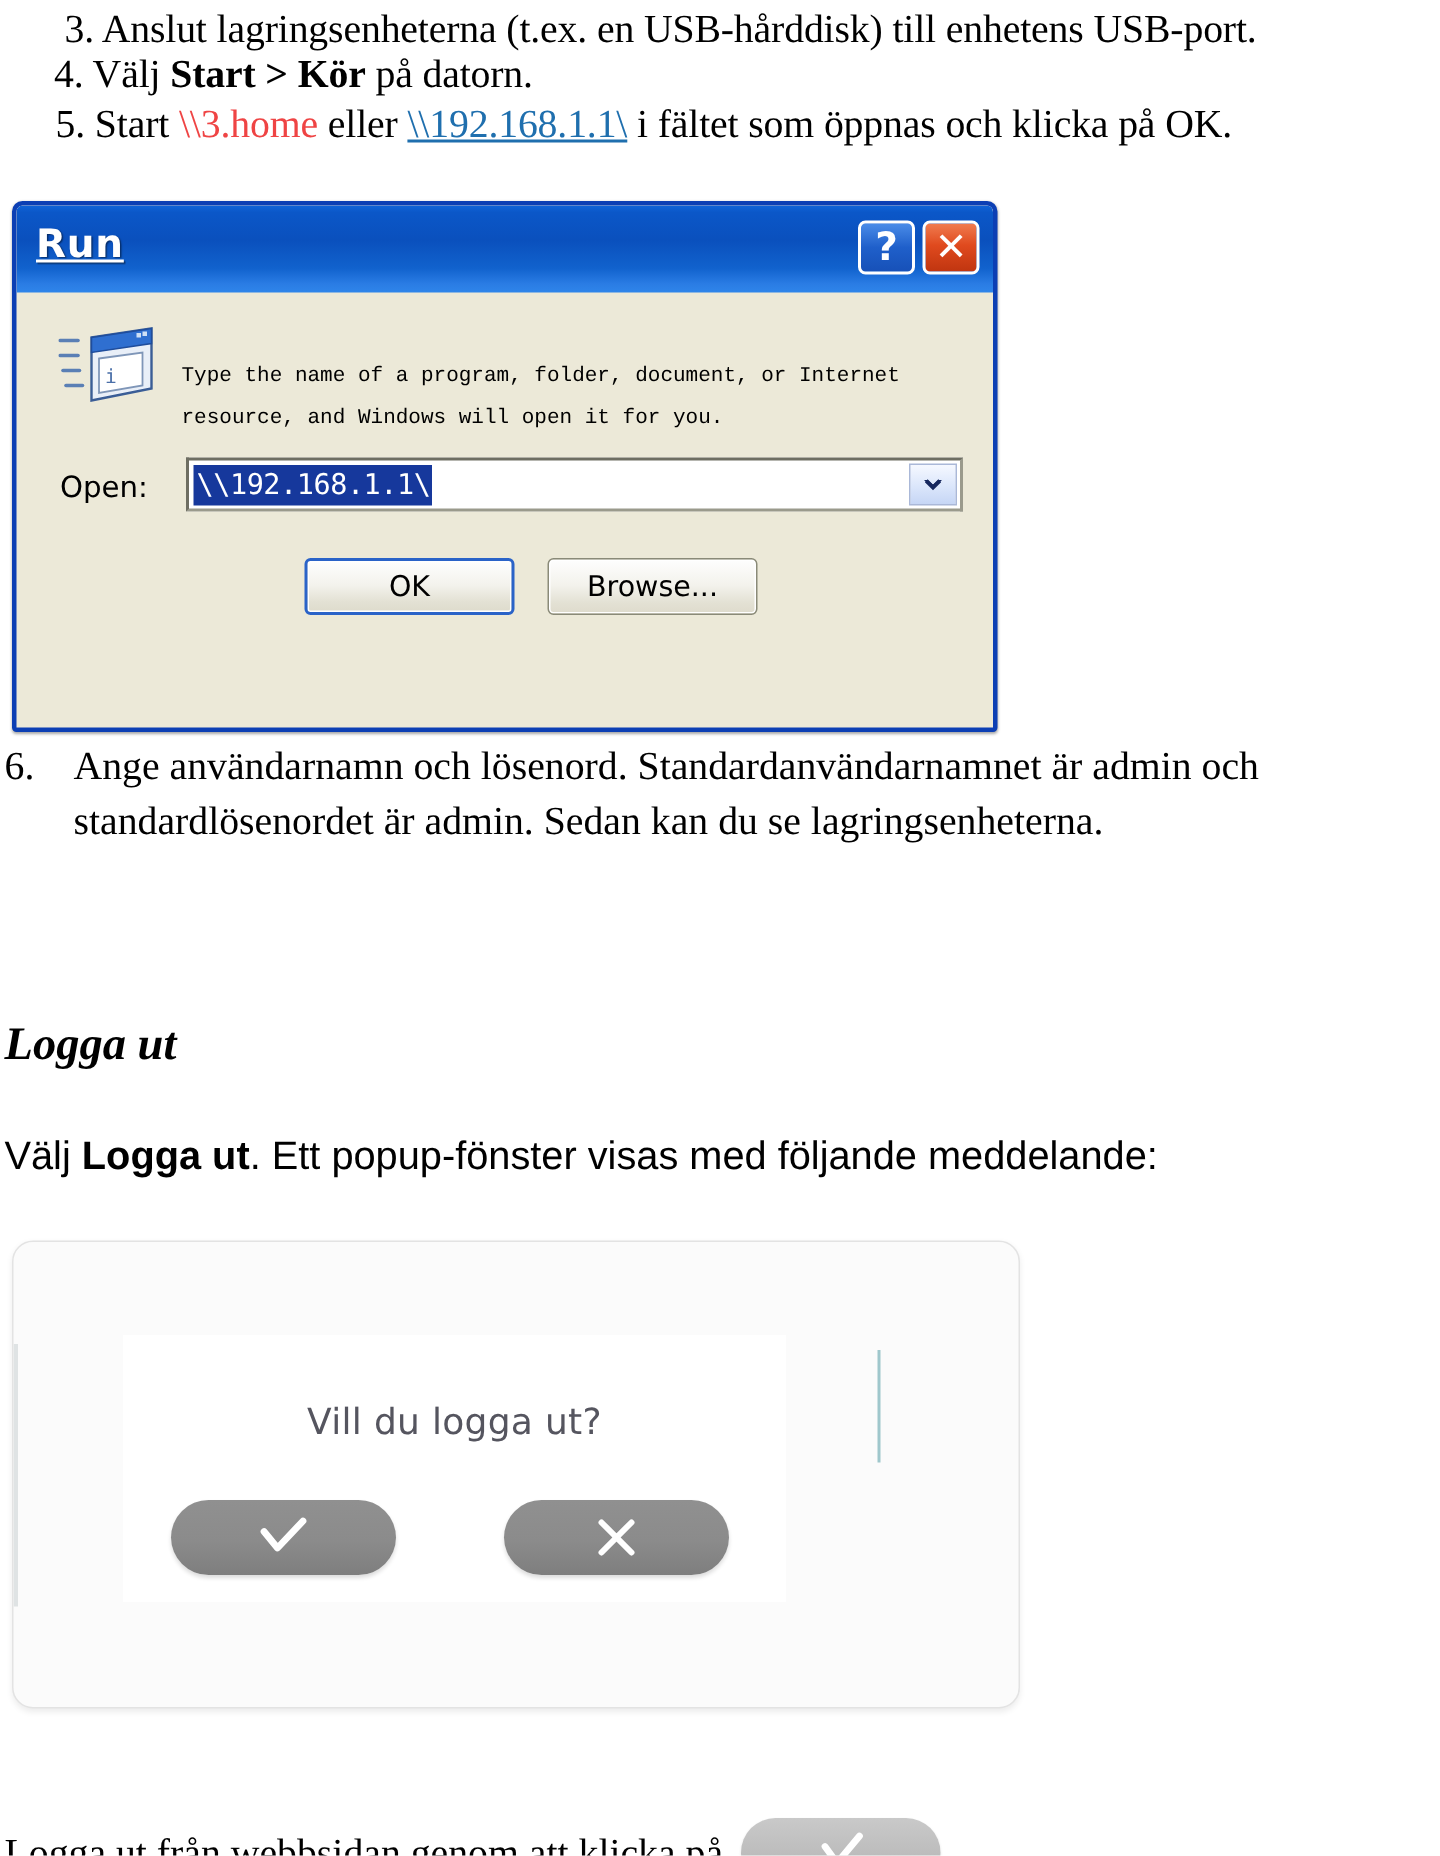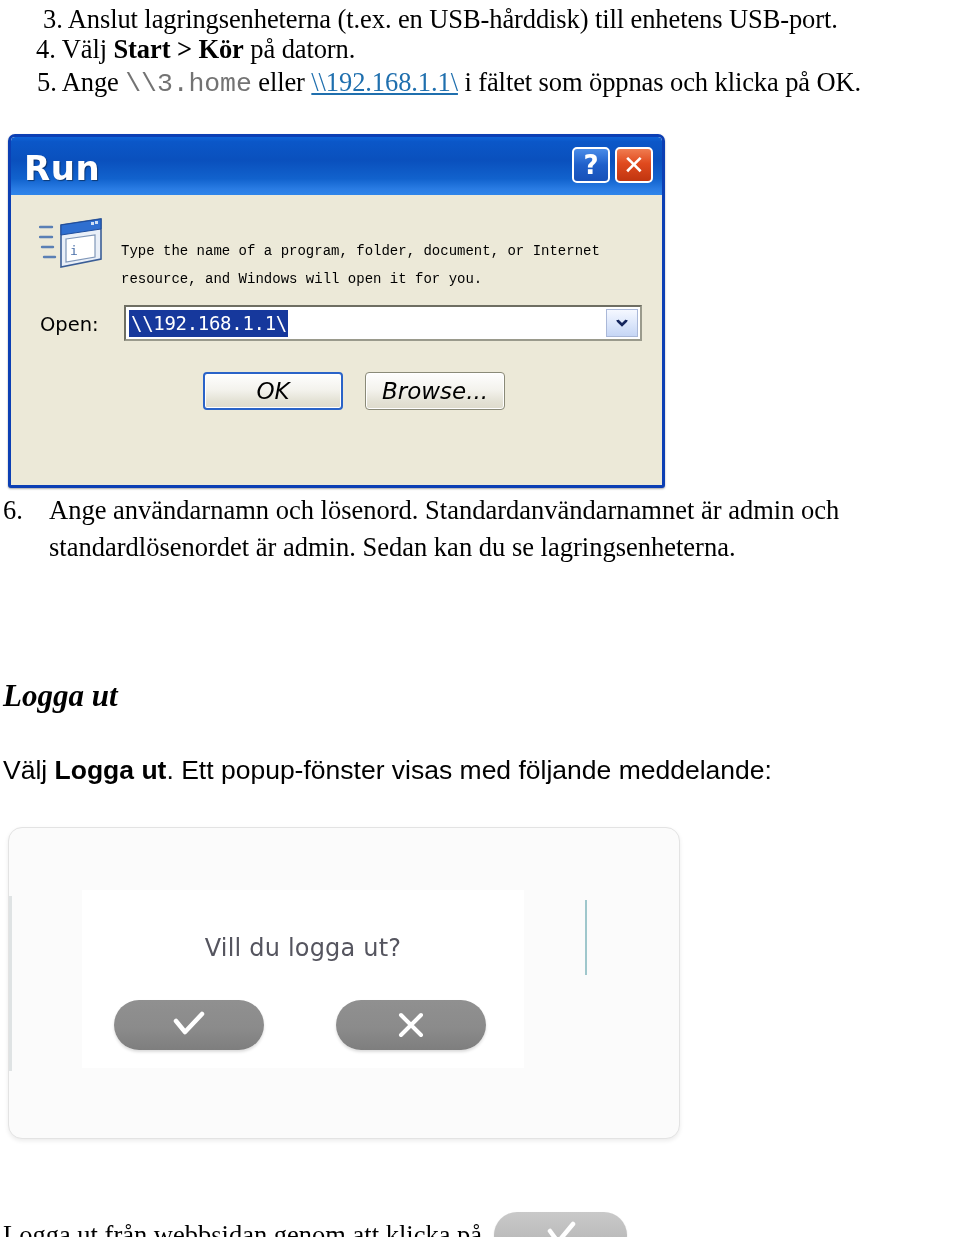--- a/index.html
+++ b/index.html
@@ -26,21 +26,21 @@
     line-height: 35px;
     letter-spacing: -0.1px;
     white-space: nowrap;
     color: #000;
   }
   .ln3 { position: absolute; left: 3px;  top: 2px; margin-left: 40px;  }
   .ln4 { position: absolute; left: 36px; top: 32px; }
   .ln5 { position: absolute; left: 37px; top: 65px; }
 
   .bold { font-weight: bold; }
-  .link-plain { color: #737373; font-family: Liberation Mono, monospace; }
+  .link-plain { color: #ef4444; }
   .link-underline { color: #1f6fae; text-decoration: underline; }
 
   
   .run-dialog {
     position: absolute;
     left: 8px;
     top: 134px;
     width: 657px;
     height: 354px;
     background: #ece9d8;
@@ -56,23 +56,24 @@
     position: relative;
     border-radius: 4px 4px 0 0;
   }
   .run-title {
     position: absolute;
     left: 13px;
     top: 11px;
     color: #ffffff;
     font-family: "DejaVu Sans", sans-serif;
     font-weight: bold;
-    font-size: 34px;
+    font-size: 26px;
     letter-spacing: 0.5px;
     text-shadow: 1px 1px 1px rgba(0,0,0,0.45);
+    text-decoration: underline;
   }
   .titlebar-buttons {
     position: absolute;
     right: 9px;
     top: 10px;
     display: flex;
     gap: 5px;
   }
   .tb-btn {
     width: 38px; height: 36px;
@@ -161,25 +162,24 @@
     display: flex;
     gap: 22px;
     padding-left: 192px;
   }
   .xp-btn {
     width: 140px; height: 38px;
     background: linear-gradient(to bottom, #fefefe 0%, #f3f2ec 48%, #e3e1d4 80%, #dedbcc 100%);
     border: 1px solid #8a8a78;
     border-radius: 4px;
     font-family: "DejaVu Sans", sans-serif;
-    font-size: 23px;
+    font-size: 19px;
     color: #000000;
     display: flex; align-items: center; justify-content: center;
     box-shadow: inset 0 0 0 1px #ffffff;
-    font-style: italic;
   }
   .xp-btn.default {
     border: 2px solid #2a63c8;
     box-shadow: inset 0 0 0 1px #ffffff;
   }
 
   
   .step6 {
     position: absolute;
     left: 3px; top: 492px;
@@ -305,21 +305,21 @@
     <span>Anslut lagringsenheterna (t.ex. en USB-hårddisk) till enhetens USB-port.</span>
   </div>
 
   <div class="doc-line ln4">
     <span>4.</span>
     <span>Välj </span><span class="bold">Start &gt; Kör</span><span> på datorn.</span>
   </div>
 
   <div class="doc-line ln5">
     <span>5.</span>
-    <span>Ange </span><span class="link-plain">\\3.home</span><span> eller </span><span class="link-underline">\\192.168.1.1\</span><span> i fältet som öppnas och klicka på OK.</span>
+    <span>Start </span><span class="link-plain">\\3.home</span><span> eller </span><span class="link-underline">\\192.168.1.1\</span><span> i fältet som öppnas och klicka på OK.</span>
   </div>
 
 </div>
 
 <div class="run-dialog">
 
   <div class="run-titlebar">
     <div class="run-title">Run</div>
     <div class="titlebar-buttons">
       <div class="tb-btn tb-help">?</div>

